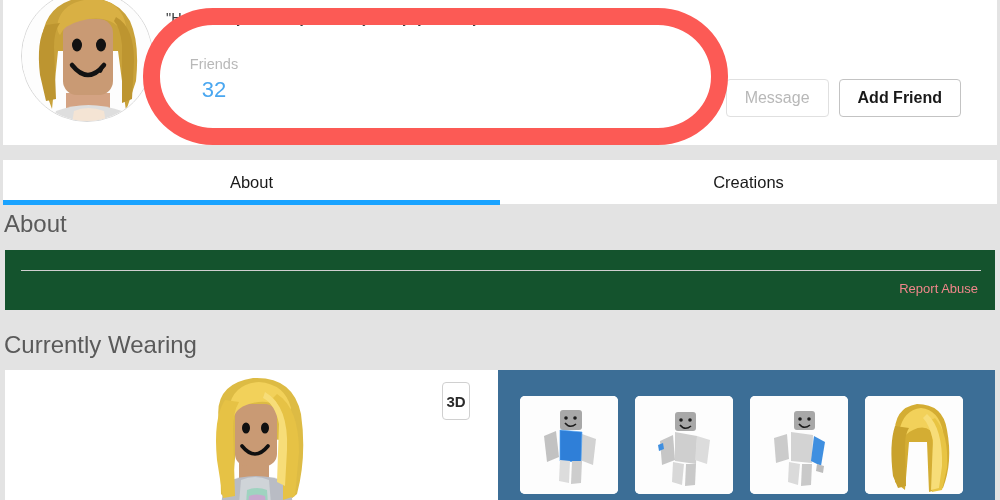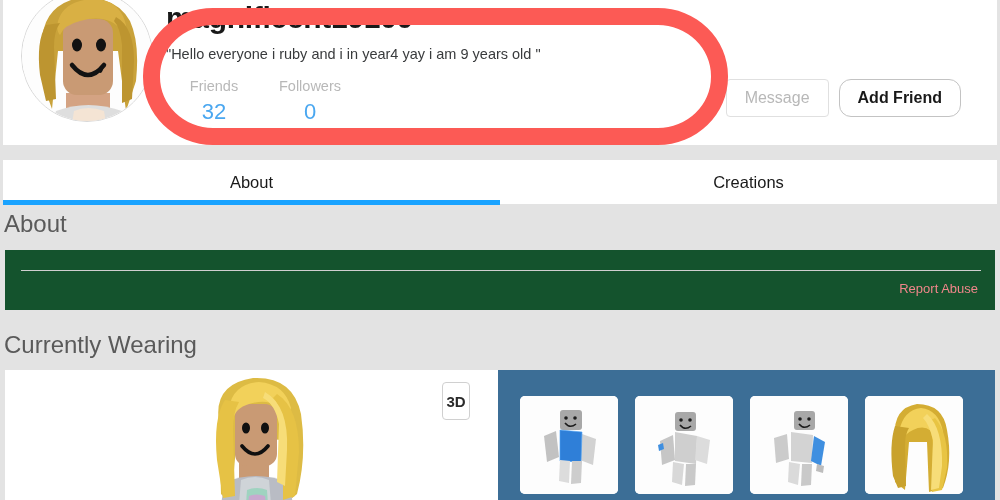--- a/index.html
+++ b/index.html
@@ -58,21 +58,21 @@
   .bio {
     font-size: 14.5px;
     color: #393b3d;
     line-height: 20px;
     margin-top: 8px;
     white-space: nowrap;
   }
 
   .stats {
     display: flex;
-    margin-top: 12px;
+    margin-top: 26px;
   }
 
   .stat { text-align: center; min-width: 96px; margin-right: 0px; }
   .stat-label {
     font-size: 14.5px;
     color: #b8b8b8;
     line-height: 21px;
   }
   .stat-value {
     font-size: 22px;
@@ -95,21 +95,21 @@
     background: #ffffff;
     border: 1px solid #c3c3c3;
     border-radius: 4px;
     font-family: "Liberation Sans", sans-serif;
     font-size: 16px;
     line-height: 36px;
     cursor: pointer;
     white-space: nowrap;
   }
   .btn-message { color: #b8b8b8; border-color: #e0e0e0; }
-  .btn-add-friend { color: #191919; font-weight: bold; border-radius: 12px; }
+  .btn-add-friend { color: #191919; font-weight: bold; }
 
   
   .annotation-oval {
     position: absolute;
     left: 143px;
     top: 8px;
     width: 585px;
     height: 137px;
     border: 17px solid #fc5a55;
     border-radius: 70px / 68px;
@@ -280,31 +280,26 @@
 
       <ellipse cx="55" cy="54" rx="5" ry="6.5" fill="#121212"></ellipse>
       <ellipse cx="79" cy="54" rx="5" ry="6.5" fill="#121212"></ellipse>
 
       <path d="M50 74 Q66 94 82 74" stroke="#121212" stroke-width="4.5" fill="none" stroke-linecap="round"></path>
       <path d="M76 80 Q80 86 82 74" fill="#121212"></path>
     </svg>
   </div>
 
   <div class="info-col">
-    <div class="username">magnificent19100</div>
     <div class="bio">"Hello everyone i ruby and i in year4 yay i am 9 years old "</div>
 
     <div class="stats">
       <div class="stat">
         <div class="stat-label">Friends</div>
         <div class="stat-value">32</div>
-      </div>
-      <div class="stat">
-        <div class="stat-label">Followers</div>
-        <div class="stat-value">0</div>
       </div>
     </div>
   </div>
 
   <div class="action-buttons">
     <button class="btn btn-message">Message</button>
     <button class="btn btn-add-friend">Add Friend</button>
   </div>
 </div>
 

